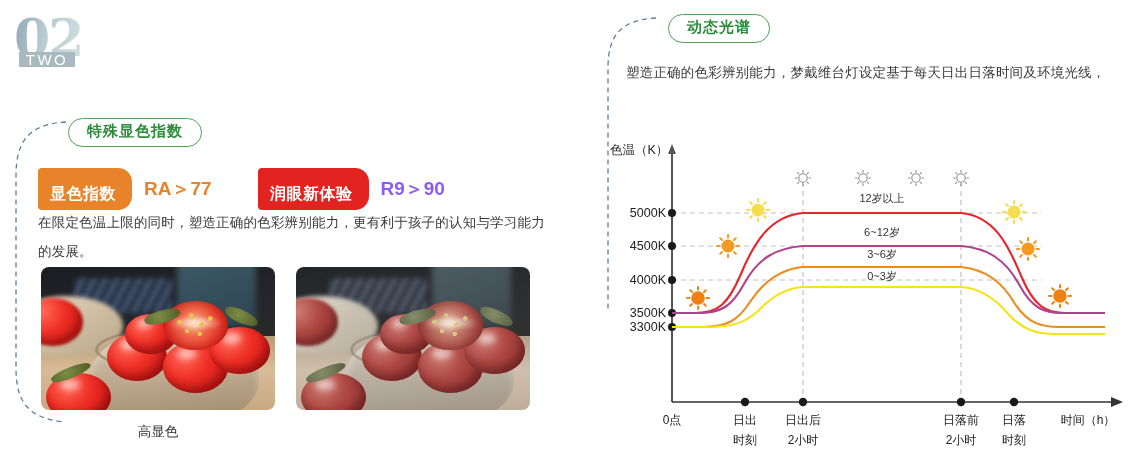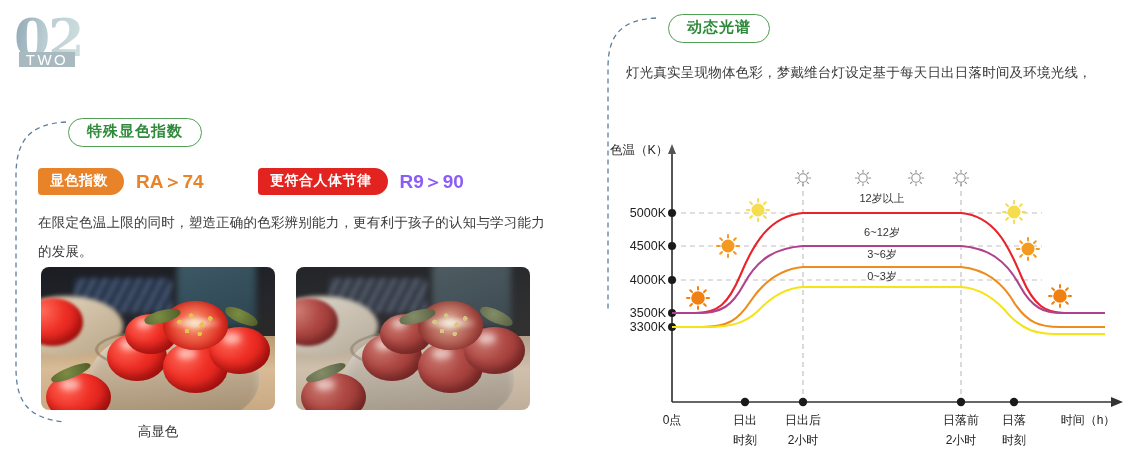--- a/index.html
+++ b/index.html
@@ -58,23 +58,23 @@
     background: #fff;
   }
   #pill-cri  { left: 68px;  top: 118px; }
   #pill-spec { left: 668px; top: 14px; }
 
   
   .tagrow { position: absolute; display: flex; align-items: center; }
   #tagrow-ra { left: 38px; top: 168px; }
   #tagrow-r9 { left: 258px; top: 168px; }
   .ribbon {
-    color: #fff; font-size: 14px; font-weight: 700;
+    color: #fff; font-size: 16px; font-weight: 700;
     letter-spacing: 0.5px;
-    padding: 4px 16px 5px 12px;
+    padding: 16px 16px 5px 12px;
     border-radius: 4px 14px 14px 4px;
     white-space: nowrap;
     text-align: center;
   }
   .ribbon.orange { background: #e8832a; }
   .ribbon.red    { background: #e3231f; }
   .tagval {
     font-size: 19px; font-weight: 700; margin-left: 12px;
     white-space: nowrap;
   }
@@ -203,30 +203,30 @@
 
   <svg class="bracket-right" width="64" height="330">
     <path d="M58 6 C 22 8, 10 24, 10 56 L 10 300" fill="none" stroke="#5b7f9e" stroke-width="1.3" stroke-dasharray="5 4"></path>
   </svg>
 
   <div class="pill" id="pill-cri">特殊显色指数</div>
   <div class="pill" id="pill-spec">动态光谱</div>
 
   <div class="tagrow" id="tagrow-ra">
     <div class="ribbon orange">显色指数</div>
-    <div class="tagval orange">RA＞74</div>
+    <div class="tagval orange">RA＞77</div>
   </div>
   <div class="tagrow" id="tagrow-r9">
-    <div class="ribbon red">更符合人体节律</div>
+    <div class="ribbon red">润眼新体验</div>
     <div class="tagval red">R9＞90</div>
   </div>
 
   <div class="copy" id="copy-cri">在限定色温上限的同时，塑造正确的色彩辨别能力，更有利于孩子的认知与学习能力的发展。</div>
   <div class="copy" id="copy-spec">
-    <div>灯光真实呈现物体色彩，梦戴维台灯设定基于每天日出日落时间及环境光线，</div>
+    <div>塑造正确的色彩辨别能力，梦戴维台灯设定基于每天日出日落时间及环境光线，</div>
   </div>
 
   <div class="photo" id="photo-high">
     <div class="scene">
       <div class="bg-dark"></div>
         <div class="bg-wood"></div>
       <div class="cup"></div>
         <div class="cloth"></div>
         <div class="bowl-back"></div>
       <div class="tomato blur-soft" style="left:-8%;top:22%;width:26%;height:33%"></div>

